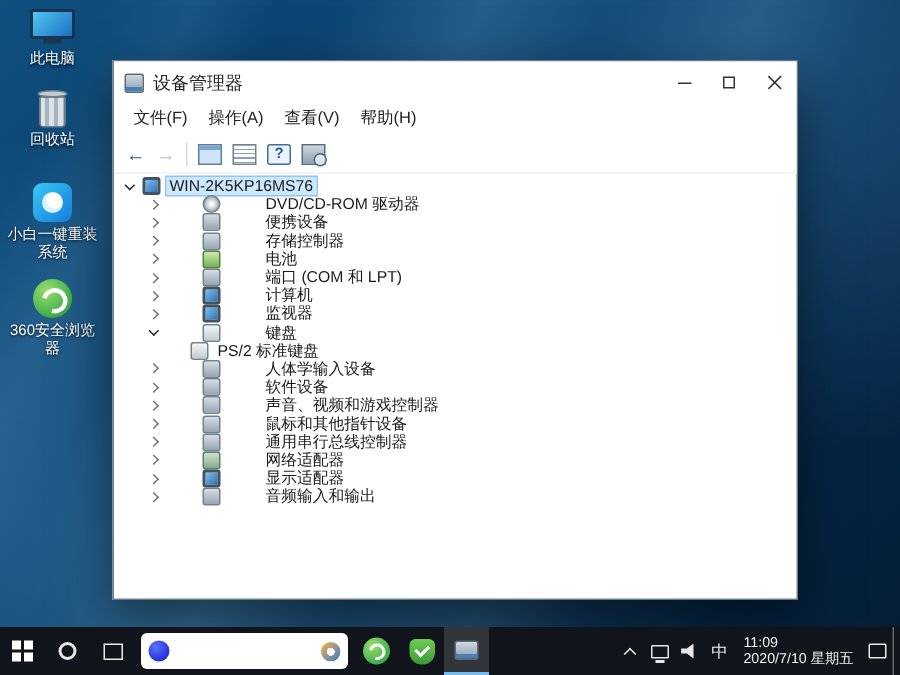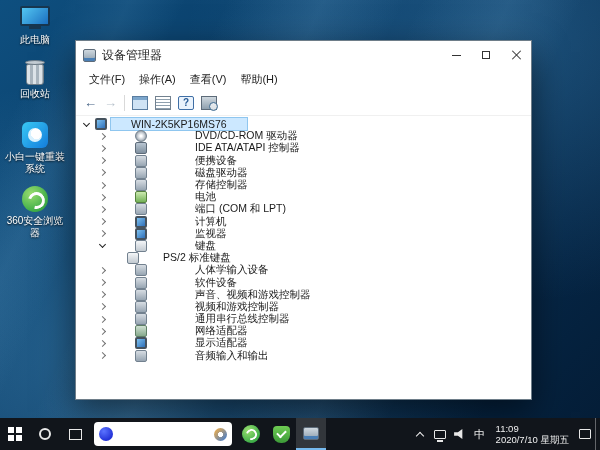--- a/index.html
+++ b/index.html
@@ -47,21 +47,21 @@
     border:1px solid #5d6b79; box-shadow:inset 0 -3px 0 #4a7fb5; flex:none; }
   .wtitle { font-size:12px; color:#222; margin-left:6px; flex:1 1 auto; }
   .controls { display:flex; align-self:stretch; }
   .ctrl { width:30px; display:flex; align-items:center; justify-content:center; cursor:default; }
   .min-glyph { width:9px; height:1px; background:#333; }
   .max-glyph { width:8px; height:8px; border:1px solid #333; }
   .x-glyph { position:relative; width:10px; height:10px; }
   .x-glyph::before,.x-glyph::after { content:""; position:absolute; left:4.5px; top:-1px; width:1px; height:12px; background:#333; }
   .x-glyph::before { transform:rotate(45deg); } .x-glyph::after { transform:rotate(-45deg); }
 
-  .menubar { height:21px; display:flex; align-items:center; padding-left:6px; font-size:11px; color:#222;
+  .menubar { height:21px; display:flex; align-items:flex-start; padding-left:6px; font-size:11px; color:#222;
     background:#fff; flex:none; }
   .menu-item { padding:2px 7px; }
 
   .toolbar { height:26px; display:flex; align-items:center; padding-left:8px; gap:7px; background:#fff;
     border-bottom:1px solid #f0f0f0; flex:none; }
   .nav-arrow { font-size:13px; color:#3f5d80; line-height:1; }
   .nav-arrow.dim { color:#b8c2cc; }
   .tsep { width:1px; height:16px; background:#d9d9d9; }
   .tbtn { width:16px; height:14px; position:relative; }
   .ic-console { background:#cfe3f5; border:1px solid #5a7da0; box-shadow:inset 0 3px 0 #7ca6cc; }
@@ -81,21 +81,21 @@
   .chev.none { border:none; }
   .ticon { width:12px; height:12px; border-radius:2px; background:linear-gradient(#d7dde3,#97a5b2);
     border:1px solid #72818f; margin-right:4px; flex:none; }
   .ticon[data-name="dvd-icon"] { border-radius:50%; background:radial-gradient(circle,#ffffff 12%,#cdd3d9 45%,#8e979f 78%); }
   .ticon[data-name="battery-icon"] { background:linear-gradient(#cdeab0,#74b258); border-color:#55823e; }
   .ticon[data-name="computer-icon"],.ticon[data-name="monitor-icon"],.ticon[data-name="display-icon"] {
     background:linear-gradient(135deg,#7cc0ef,#2f6fb8); border:2px solid #45525e; }
   .ticon[data-name="keyboard-icon"] { background:linear-gradient(#f4f6f8,#c2cad1); }
   .ticon[data-name="processor-icon"],.ticon[data-name="controller-icon"] { background:linear-gradient(#b9c6d2,#7f909f); border-color:#5d6b79; }
   .ticon[data-name="network-icon"] { background:linear-gradient(#cfe0d2,#86a98c); border-color:#5f7f66; }
-  .tlabel { padding:0 20px; }
+  .tlabel { padding:0 2px; }
   .sel { background:#cce8ff; outline:1px solid #8fc6ef; }
 
   
   .taskbar { position:absolute; left:0; right:0; bottom:0; height:32px; background:#11151b;
     display:flex; align-items:stretch; z-index:50; }
   .tb-left { display:flex; align-items:center; }
   .tb-right { margin-left:auto; display:flex; align-items:center; }
   .tb-btn { width:30px; height:32px; display:flex; align-items:center; justify-content:center; }
   .win-logo { width:14px; height:14px;
     background:
@@ -203,32 +203,22 @@
         <span class="ticon" data-name="computer-icon"></span>
         <span class="tlabel sel" data-name="tree-item-label">WIN-2K5KP16MS76</span>
       </div>
       <div class="trow l1" data-name="tree-item">
         <span class="chev" data-name="chevron-right-icon"></span>
         <span class="ticon" data-name="dvd-icon"></span>
         <span class="tlabel" data-name="tree-item-label">DVD/CD-ROM 驱动器</span>
       </div>
       <div class="trow l1" data-name="tree-item">
         <span class="chev" data-name="chevron-right-icon"></span>
-        <span class="ticon" data-name="controller-icon"></span>
-        <span class="tlabel" data-name="tree-item-label">IDE ATA/ATAPI 控制器</span>
-      </div>
-      <div class="trow l1" data-name="tree-item">
-        <span class="chev" data-name="chevron-right-icon"></span>
         <span class="ticon" data-name="portable-icon"></span>
         <span class="tlabel" data-name="tree-item-label">便携设备</span>
-      </div>
-      <div class="trow l1" data-name="tree-item">
-        <span class="chev" data-name="chevron-right-icon"></span>
-        <span class="ticon" data-name="disk-icon"></span>
-        <span class="tlabel" data-name="tree-item-label">磁盘驱动器</span>
       </div>
       <div class="trow l1" data-name="tree-item">
         <span class="chev" data-name="chevron-right-icon"></span>
         <span class="ticon" data-name="storage-icon"></span>
         <span class="tlabel" data-name="tree-item-label">存储控制器</span>
       </div>
       <div class="trow l1" data-name="tree-item">
         <span class="chev" data-name="chevron-right-icon"></span>
         <span class="ticon" data-name="battery-icon"></span>
         <span class="tlabel" data-name="tree-item-label">电池</span>
@@ -269,21 +259,21 @@
         <span class="tlabel" data-name="tree-item-label">软件设备</span>
       </div>
       <div class="trow l1" data-name="tree-item">
         <span class="chev" data-name="chevron-right-icon"></span>
         <span class="ticon" data-name="sound-icon"></span>
         <span class="tlabel" data-name="tree-item-label">声音、视频和游戏控制器</span>
       </div>
       <div class="trow l1" data-name="tree-item">
         <span class="chev" data-name="chevron-right-icon"></span>
         <span class="ticon" data-name="mouse-icon"></span>
-        <span class="tlabel" data-name="tree-item-label">视频和游戏控制器</span>
+        <span class="tlabel" data-name="tree-item-label">鼠标和其他指针设备</span>
       </div>
       <div class="trow l1" data-name="tree-item">
         <span class="chev" data-name="chevron-right-icon"></span>
         <span class="ticon" data-name="usb-icon"></span>
         <span class="tlabel" data-name="tree-item-label">通用串行总线控制器</span>
       </div>
       <div class="trow l1" data-name="tree-item">
         <span class="chev" data-name="chevron-right-icon"></span>
         <span class="ticon" data-name="network-icon"></span>
         <span class="tlabel" data-name="tree-item-label">网络适配器</span>

